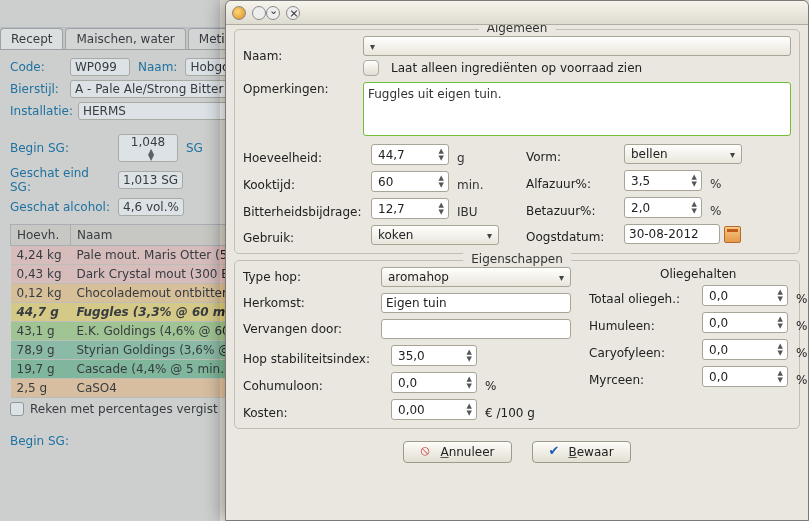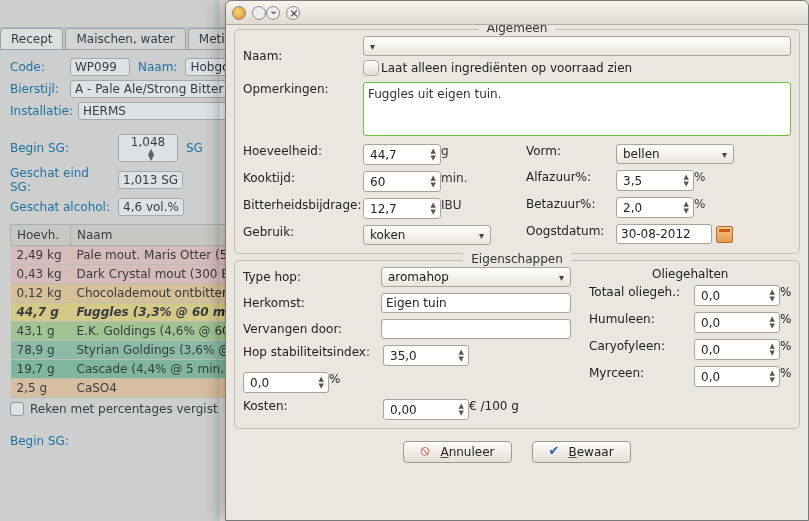--- a/index.html
+++ b/index.html
@@ -104,26 +104,26 @@
     border: 1px solid #a8a496; border-radius: 3px;
     padding: 2px 6px; min-height: 20px;
   }
   .select .arrow { font-size: 10px; color: #444; }
   textarea.remarks {
     width: 100%; height: 54px; resize: none;
     border: 1.5px solid #6fbf3a; border-radius: 3px;
     padding: 4px; font-family: inherit; font-size: 12px; color:#333;
     background: #fff;
   }
-  .check { display: flex; align-items: center; gap: 2px; }
+  .check { display: flex; align-items: center; gap: 12px; }
   .check .box { width: 16px; height: 16px; border-radius: 4px; background: linear-gradient(#fefefc,#e2ddd0); border:1px solid #aaa;}
   .twocol {
     display: grid; grid-template-columns: 1fr 1fr; column-gap: 18px; row-gap:6px;
   }
-  .fr { display: flex; align-items: flex-start; }
+  .fr { display: flex; align-items: flex-end; gap: 8px; }
   .fr .flab { width: 120px; }
   .fr .unit { color: #333; }
   .numspin {
     display: flex; align-items: center; background:#fff; border:1px solid #a8a496;
     border-radius:3px; padding:1px 2px 1px 6px; min-width: 70px; height:21px;
   }
   .numspin span { flex:1; }
   .numspin .sp { display:flex; flex-direction:column; font-size:7px; line-height:7px; color:#555; padding:0 2px; }
   .numspin .sp div {cursor:pointer;}
   .widefield { flex:1; background:#fff; border:1px solid #a8a496; border-radius:3px; height:20px; padding:2px 4px; }
@@ -193,21 +193,21 @@
       <span class="fieldbox">4,6 vol.%</span>
     </div>
 
     <table class="ingr">
       <tbody>
           <tr>
         <th style="width:60px">Hoevh.</th>
         <th>Naam</th>
       </tr>
       <tr class="r-pale">
-            <td>2,49 kg</td>
+            <td>4,24 kg</td>
             <td>Pale mout. Maris Otter (5 </td>
           </tr>
       <tr class="r-pale">
             <td>0,43 kg</td>
             <td>Dark Crystal mout (300 EB</td>
           </tr>
       <tr class="r-oran">
             <td>0,12 kg</td>
             <td>Chocolademout ontbitter</td>
           </tr>
@@ -384,20 +384,21 @@
             <div style="width:140px">Hop stabiliteitsindex:</div>
             <div class="numspin" style="width:86px">
                 <span>35,0</span>
                 <div class="sp">
                   <div>▲</div>
                   <div>▼</div>
                 </div>
               </div>
           </div>
           <div class="fr" style="margin-top:6px">
+            <div style="width:140px">Cohumuloon:</div>
             <div class="numspin" style="width:86px">
                 <span>0,0</span>
                 <div class="sp">
                   <div>▲</div>
                   <div>▼</div>
                 </div>
               </div>
             <span>%</span>
           </div>
           <div class="fr" style="margin-top:6px">

